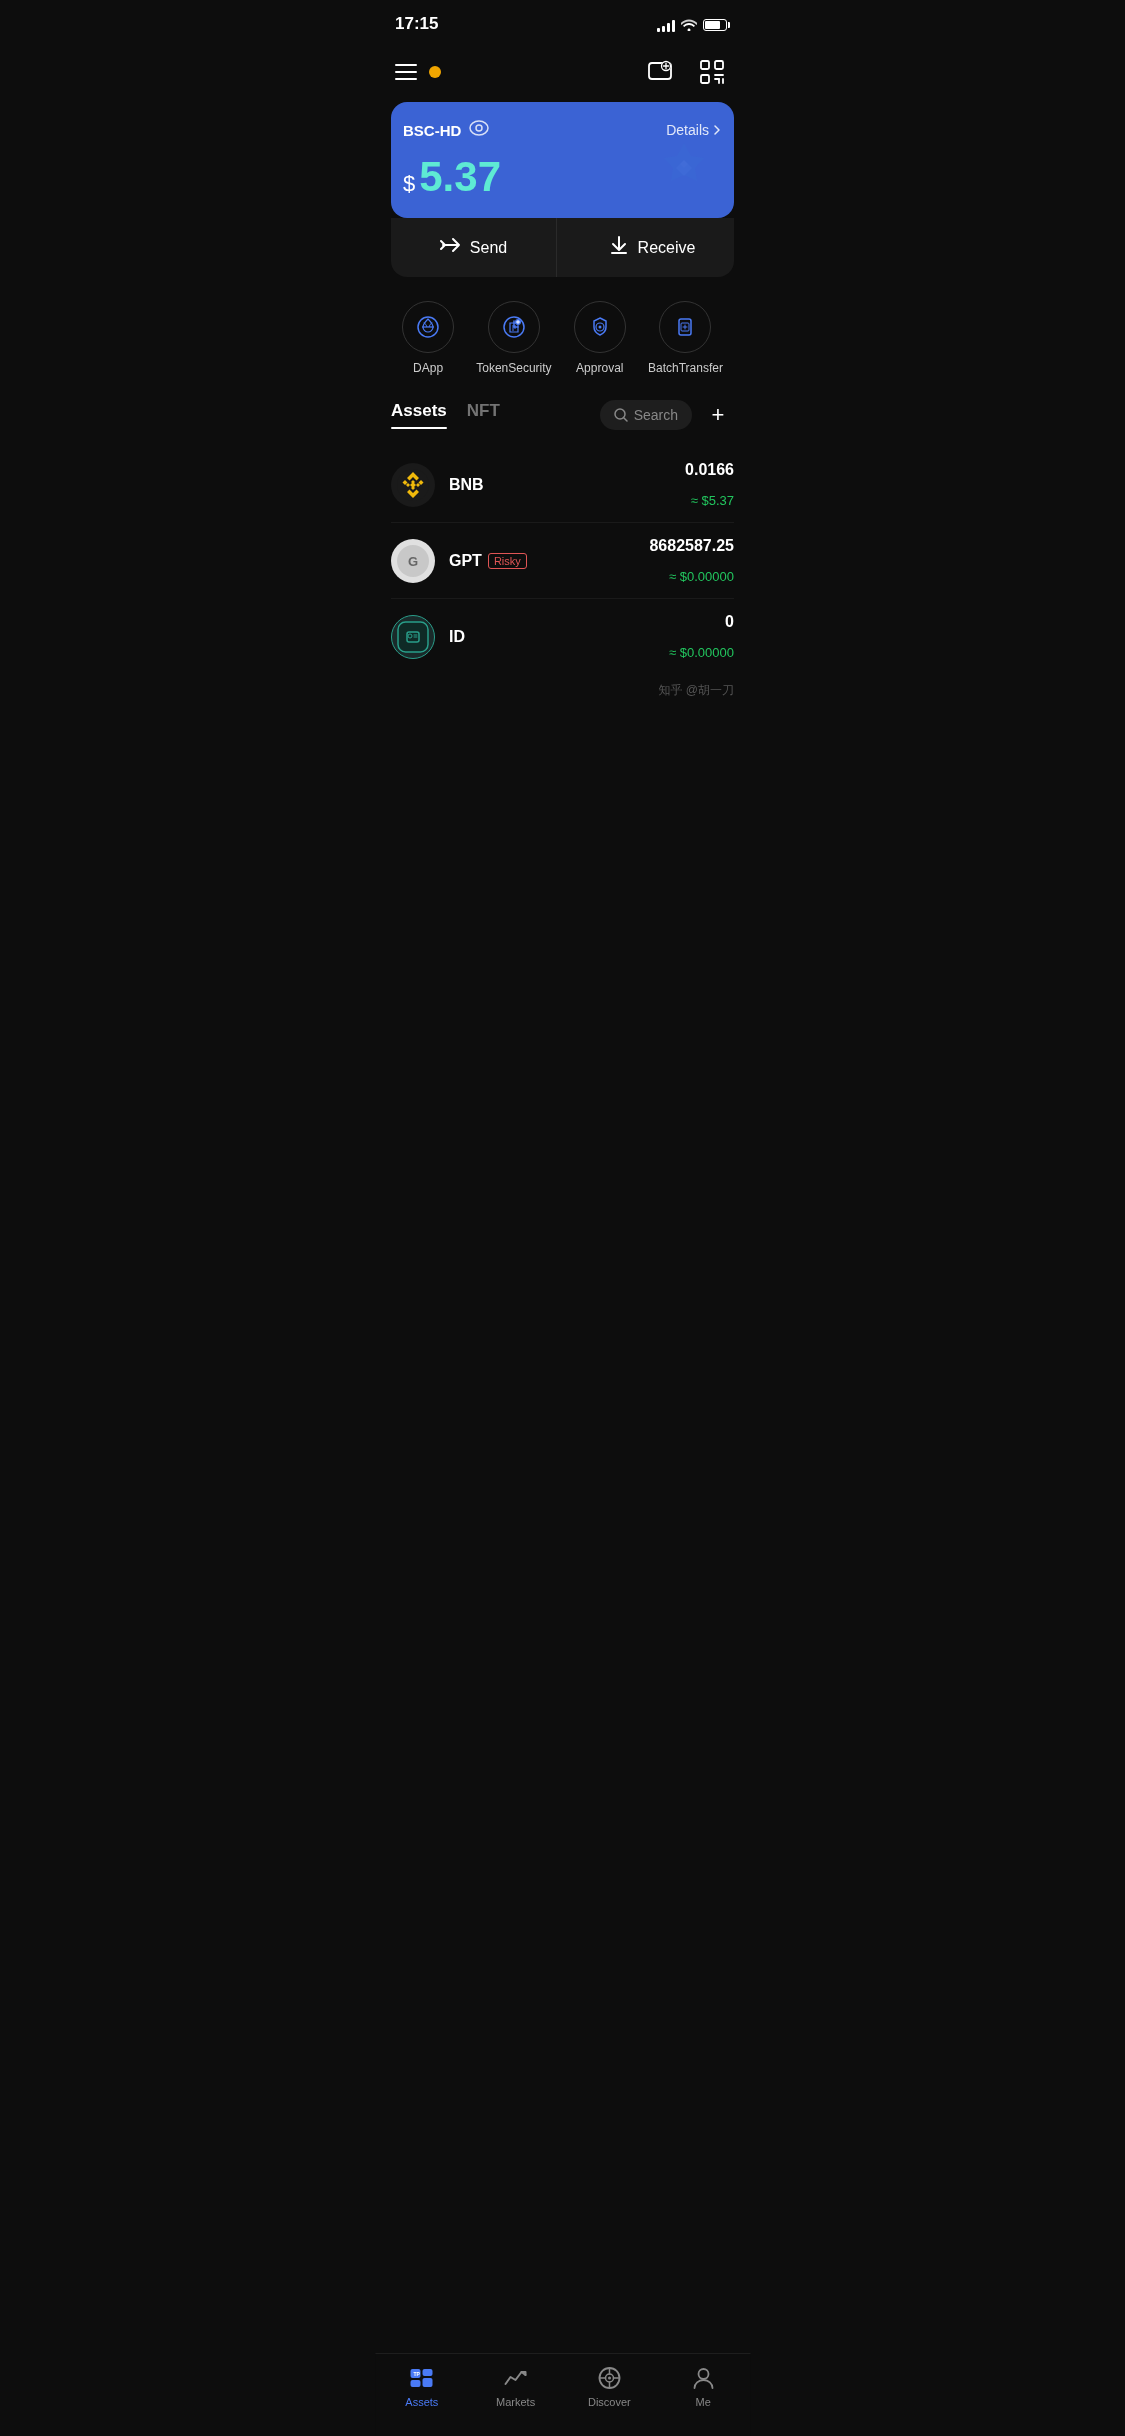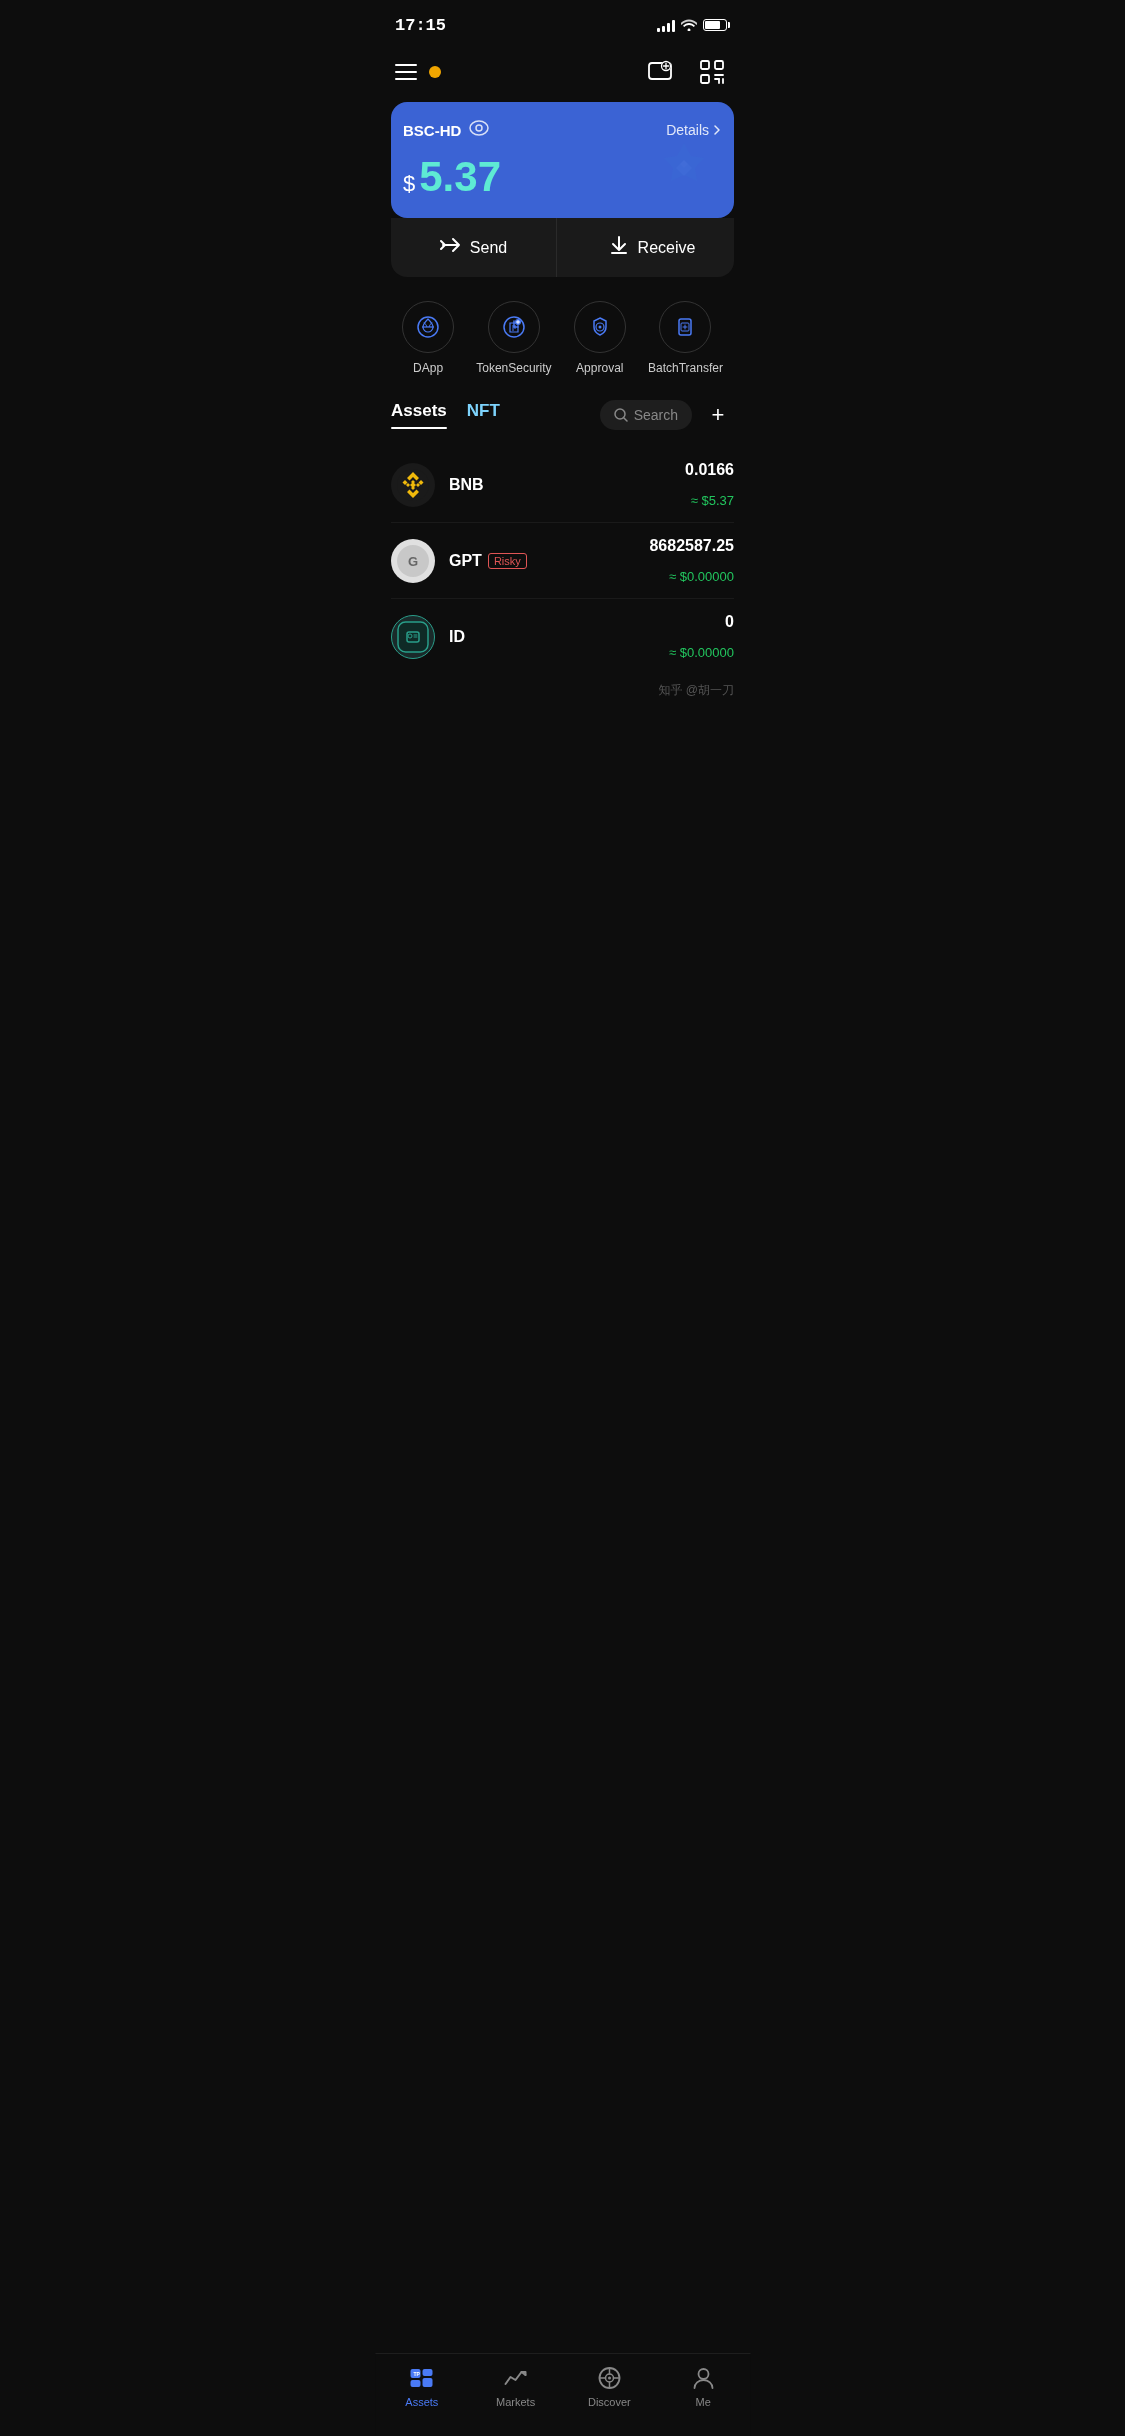--- a/index.html
+++ b/index.html
@@ -12,24 +12,22 @@
       min-height: 812px;
       margin: 0 auto;
       position: relative;
       overflow-x: hidden;
     }
 
     
     .status-bar {
       display: flex;
       justify-content: space-between;
-      align-items: center;
       padding: 14px 20px 8px;
       height: 44px;
-      font-family: Liberation Mono, monospace;
     }
     .status-time {
       font-size: 17px;
       font-weight: 600;
       color: #fff;
     }
     .status-icons {
       display: flex;
       align-items: center;
       gap: 6px;
@@ -247,21 +245,21 @@
     
     .tabs-row {
       display: flex;
       align-items: center;
       padding: 8px 16px 0;
       gap: 20px;
     }
     .tab-item {
       font-size: 17px;
       font-weight: 600;
-      color: #7dd3fc;
+      color: #737373;
       padding-bottom: 8px;
       cursor: pointer;
       position: relative;
     }
     .tab-item.active {
       color: #fff;
     }
     .tab-item.active::after {
       content: '';
       position: absolute;

